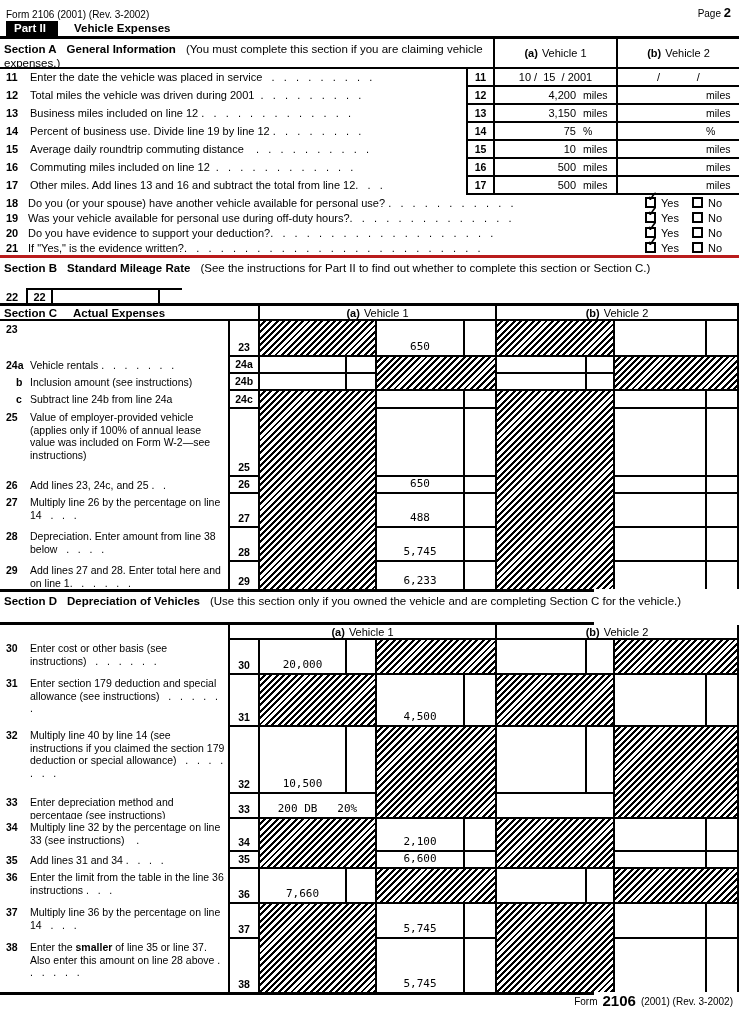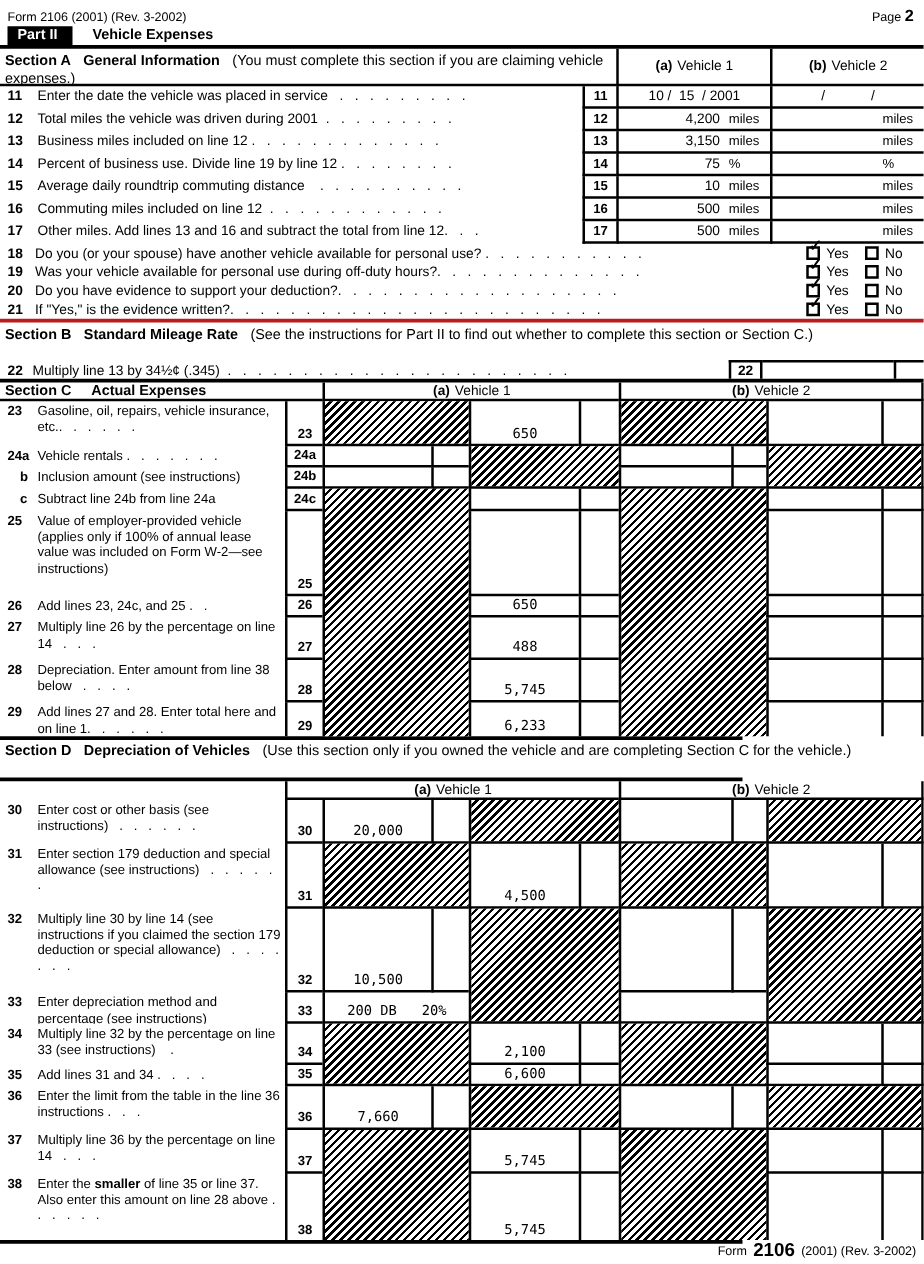--- a/index.html
+++ b/index.html
@@ -219,21 +219,20 @@
     <span class="cb"></span>
       <span class="yn">No</span>
   </div>
 </div>
 
 <div class="secBhead">
   <b>Section B</b><b>Standard Mileage Rate</b><span>(See the instructions for Part II to find out whether to complete this section or Section C.)</span>
 </div>
 <div class="row22">
   <span class="rnum">22</span>
-  <span class="rlbl">Multiply line 13 by 34½¢ (.345)  .   .   .   .   .   .   .   .   .   .   .   .   .   .   .   .   .   .   .   .   .   .   .</span>
   <span class="b22 bl bt br">22</span>
   <span class="vcell bt val"></span>
   <span class="ecell bl bt"></span>
 </div>
 
 <div class="g secC">
   <div class="hdrL bb" style="grid-area:1/1/2/3">
       <span>Section C</span>
       <span>Actual Expenses</span>
     </div>
@@ -241,21 +240,20 @@
       <b>(a)</b>
       <span>Vehicle 1</span>
     </div>
   <div class="ch bl bb br" style="grid-area:1/7/2/11">
       <b>(b)</b>
       <span>Vehicle 2</span>
     </div>
 
   <div class="desc" style="grid-area:2/1/3/2">
       <b class="mnum">23</b>
-      <span class="dtext">Gasoline, oil, repairs, vehicle insurance, etc..   .   .   .   .   .</span>
     </div>
   <div class="numcell bl bb" style="grid-area:2/2/3/3">23</div>
   <div class="hatch bl bb" style="grid-area:2/3/3/5"></div>
   <div class="val bl bb" style="grid-area:2/5/3/6">650</div>
   <div class="bl bb" style="grid-area:2/6/3/7"></div>
   <div class="hatch bl bb" style="grid-area:2/7/3/9"></div>
   <div class="val bl bb" style="grid-area:2/9/3/10"></div>
   <div class="bl bb br" style="grid-area:2/10/3/11"></div>
 
   <div class="desc" style="grid-area:3/1/4/2">
@@ -377,21 +375,21 @@
   <div class="numcell bl bb" style="grid-area:3/2/4/3">31</div>
   <div class="hatch bl bb" style="grid-area:3/3/4/5"></div>
   <div class="val bl bb" style="grid-area:3/5/4/6">4,500</div>
   <div class="bl bb" style="grid-area:3/6/4/7"></div>
   <div class="hatch bl bb" style="grid-area:3/7/4/9"></div>
   <div class="val bl bb" style="grid-area:3/9/4/10"></div>
   <div class="bl bb br" style="grid-area:3/10/4/11"></div>
 
   <div class="desc" style="grid-area:4/1/5/2">
       <b class="mnum">32</b>
-      <span class="dtext">Multiply line 30 by line 14 (see instructions if you claimed the section 179 deduction or special allowance)   .   .   .   .   .   .   .</span>
+      <span class="dtext">Multiply line 40 by line 14 (see instructions if you claimed the section 179 deduction or special allowance)   .   .   .   .   .   .   .</span>
     </div>
   <div class="numcell bl bb" style="grid-area:4/2/5/3">32</div>
   <div class="val bl bb" style="grid-area:4/3/5/4">10,500</div>
   <div class="bl bb" style="grid-area:4/4/5/5"></div>
   <div class="hatch bl bb" style="grid-area:4/5/6/7"></div>
   <div class="val bl bb" style="grid-area:4/7/5/8"></div>
   <div class="bl bb" style="grid-area:4/8/5/9"></div>
   <div class="hatch bl bb br" style="grid-area:4/9/6/11"></div>
 
   <div class="desc" style="grid-area:5/1/6/2">

